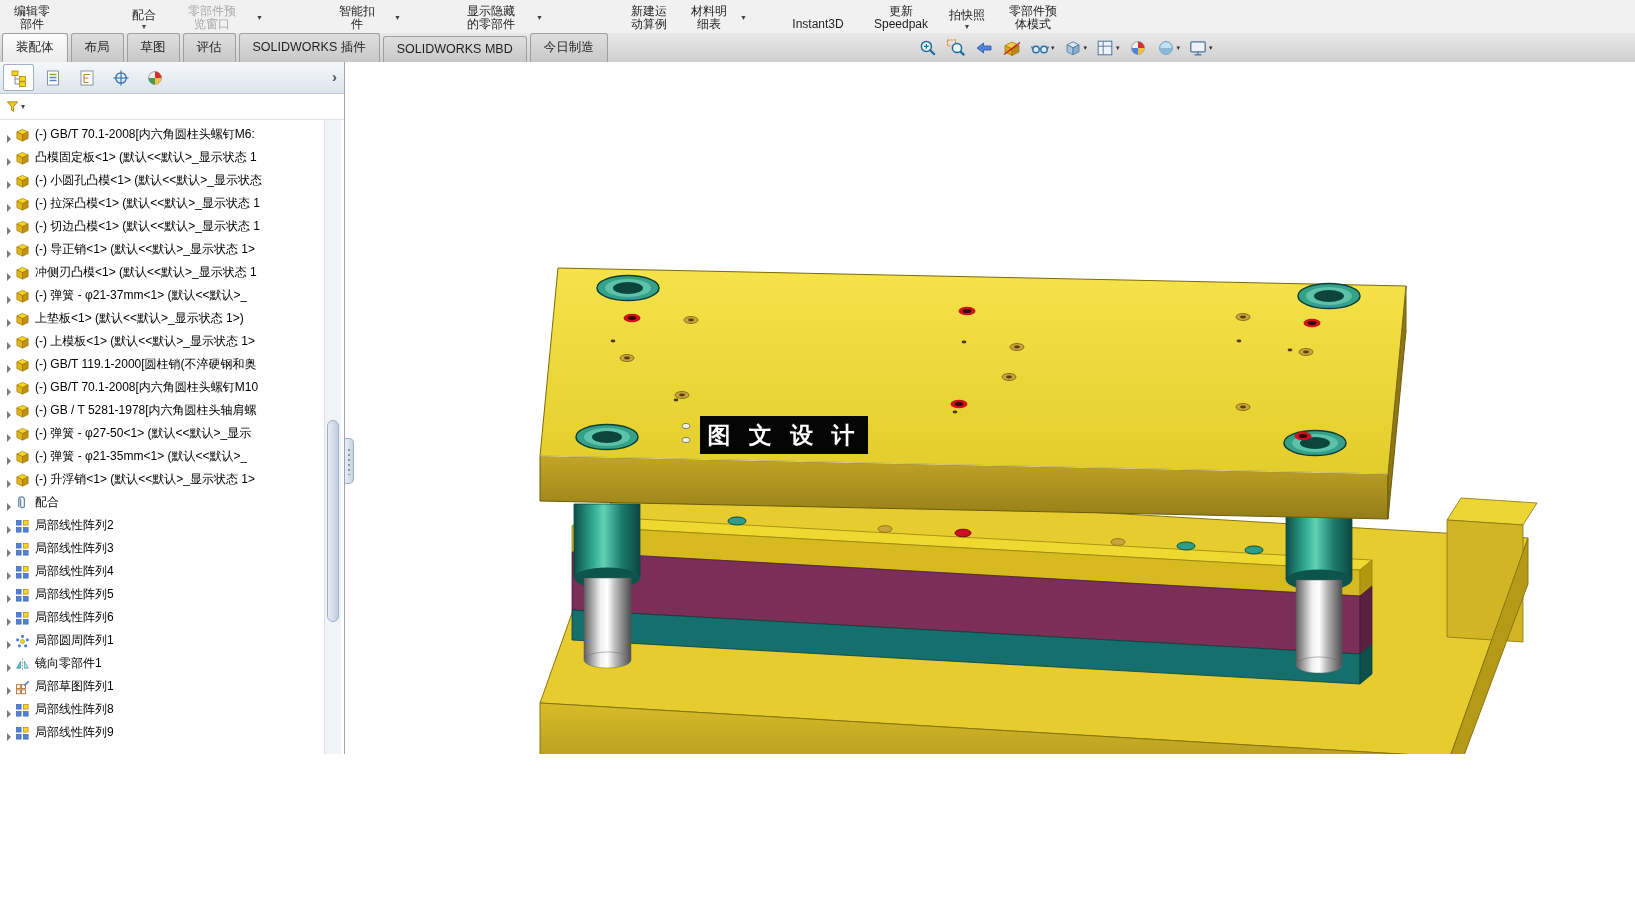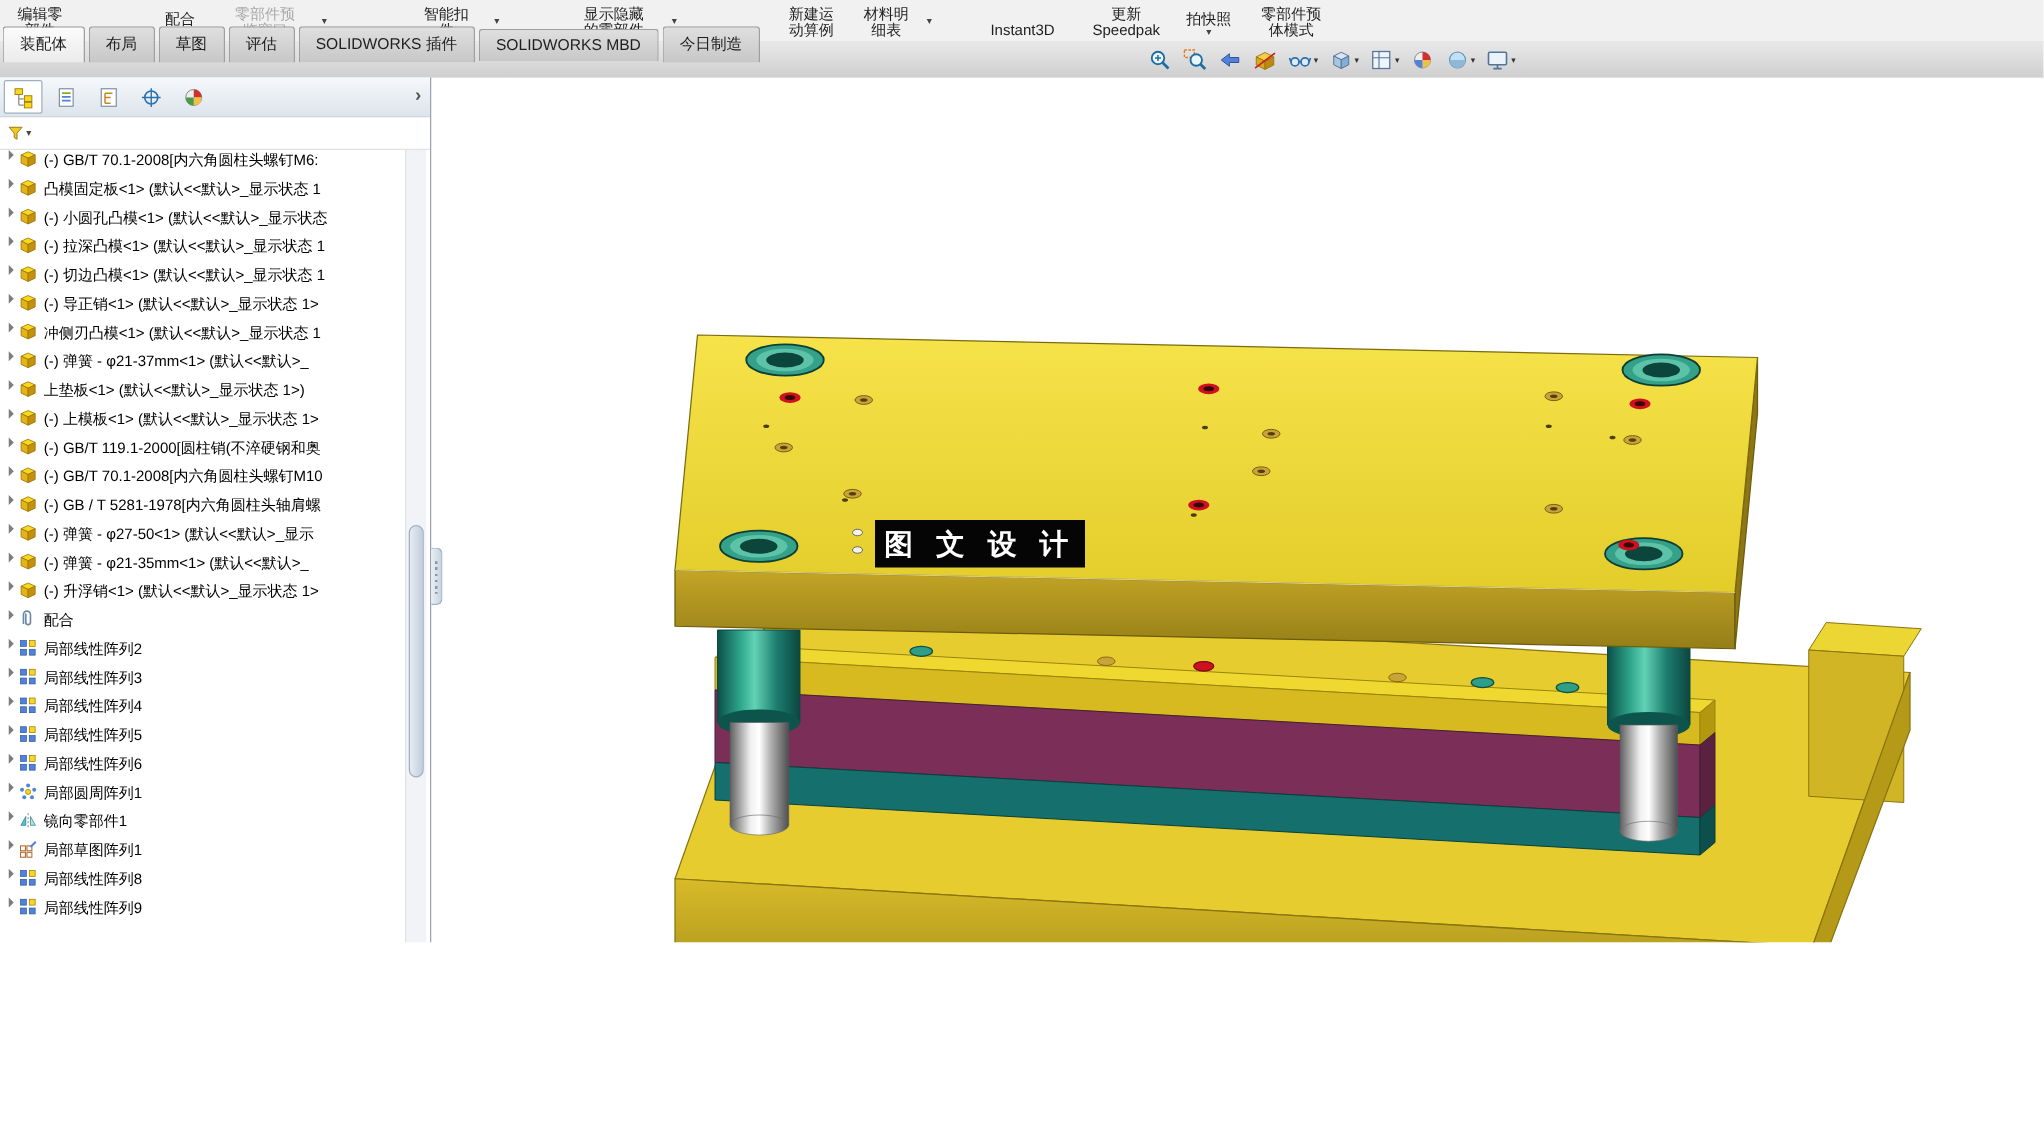--- a/index.html
+++ b/index.html
@@ -13,21 +13,21 @@
         justify-content:flex-end;align-items:center;font-size:12px;line-height:13px;
         text-align:center;padding-bottom:2px;cursor:default}
   .rbtn span{display:block;white-space:nowrap}
   .rbtn.disabled{color:#a9a9a9}
   .cb{font-size:7px;color:#444;line-height:9px}
   .cr{position:absolute;right:-11px;bottom:9px;font-size:7px;color:#444}
 
   
   .tabstrip{position:absolute;left:0;top:33px;width:100%;height:29px;
             background:linear-gradient(#e9e9e9,#cfcfcf);border-bottom:1px solid #a2a2a2}
-  .tabs{position:absolute;left:2px;bottom:12px;display:flex;align-items:center}
+  .tabs{position:absolute;left:2px;bottom:0;display:flex;align-items:flex-end}
   .tab{margin-right:3px;padding:5px 13px 6px;font-size:12.5px;color:#1e1e1e;white-space:nowrap;
        background:linear-gradient(#dfdfdf,#c7c7c7);border:1px solid #9f9f9f;border-bottom:none;
        border-radius:3px 3px 0 0}
   .tab.active{background:linear-gradient(#fcfcfc,#ebebeb)}
   .hud{position:absolute;left:918px;top:4px;height:22px;display:flex;align-items:center;gap:8px}
   .hud-btn{display:flex;align-items:center;gap:1px}
   .hud-caret{font-size:7px;color:#333}
   .icn{display:inline-flex;align-items:center;justify-content:center}
 
   
@@ -42,21 +42,21 @@
          display:flex;align-items:center;gap:3px;padding-left:3px}
   .mtab{width:29px;height:25px;display:flex;align-items:center;justify-content:center;
         border:1px solid transparent;border-radius:2px}
   .mtab.active{background:#fff;border-color:#9fb0c2}
   .expand{position:absolute;right:7px;top:6px;font-size:15px;font-weight:bold;color:#555;line-height:18px}
   .filterrow{position:absolute;left:0;top:32px;width:100%;height:26px;box-sizing:border-box;
              background:#fff;border-bottom:1px solid #e2e2e2;display:flex;align-items:center;padding-left:5px}
   .fbtn{display:flex;align-items:center;gap:1px}
   .fcaret{font-size:8px;color:#444}
   .tree{position:absolute;left:0;top:58px;width:324px;height:700px;overflow:hidden}
-  .trow{height:23px;display:flex;align-items:flex-start;padding-left:3px;font-size:12px;color:#000;white-space:nowrap}
+  .trow{height:23px;display:flex;align-items:flex-end;padding-left:3px;font-size:12px;color:#000;white-space:nowrap}
   .arr{width:11px;flex:0 0 11px;display:flex;justify-content:center}
   .tri{width:0;height:0;border-left:4px solid #7c7c7c;border-top:4px solid transparent;border-bottom:4px solid transparent}
   .ticon{flex:0 0 16px;width:16px;height:15px;margin:0 4px 0 1px;display:inline-flex}
   .tlabel{overflow:hidden}
 
   .vscroll{position:absolute;left:324px;top:58px;width:17px;height:700px;background:#f1f3f6;
            border-left:1px solid #dde2e8;box-sizing:border-box}
   .vthumb{position:absolute;left:2px;top:300px;width:12px;height:202px;box-sizing:border-box;
           background:linear-gradient(90deg,#e6ecf3,#c2cedd);border:1px solid #9fb0c4;border-radius:6px}
   .hscroll{position:absolute;left:0;top:758px;width:344px;height:18px;box-sizing:border-box;

